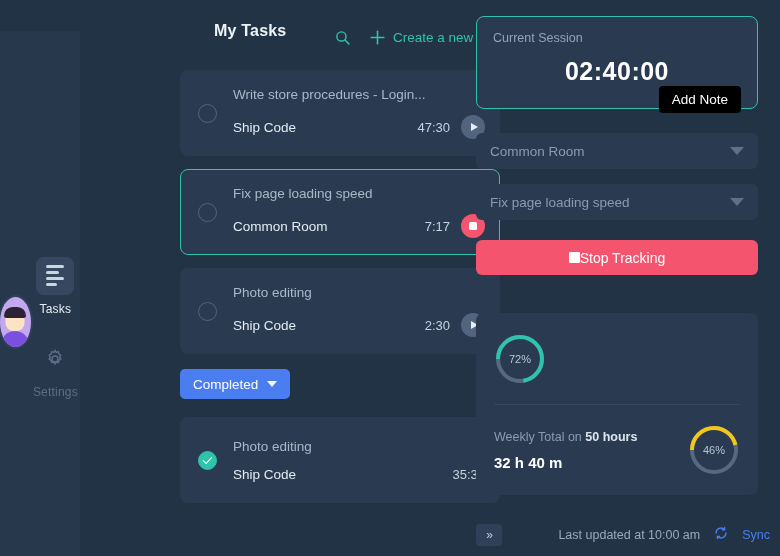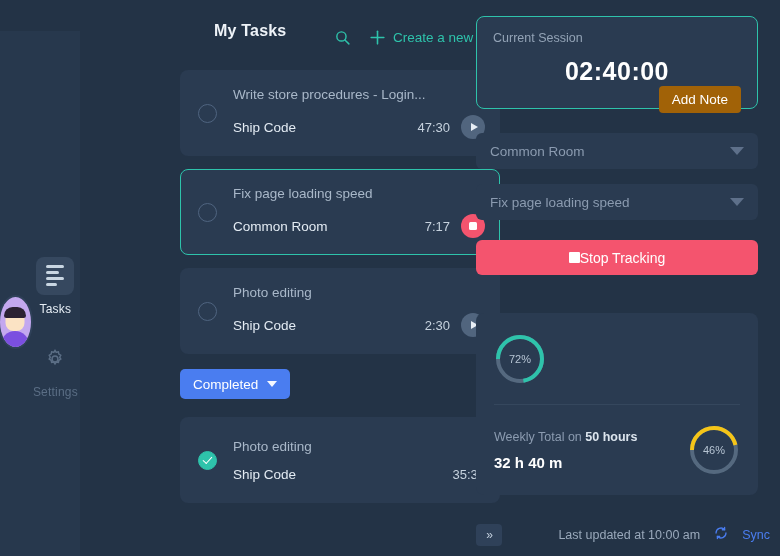--- a/index.html
+++ b/index.html
@@ -168,21 +168,21 @@
     background: #2a3b51;
     border: 1px solid #2ec3ab;
     border-radius: 8px;
     padding: 14px 16px;
   }
   .session-label { color: #93a3b6; font-size: 12.5px; }
   .session-row { display: flex; align-items: center; margin-top: 12px; flex-direction: column; }
   .session-time { color: #ffffff; font-size: 25px; font-weight: bold; letter-spacing: .5px; }
   .add-note-btn {
     margin-left: auto;
-    background: #a16207; color: #ffffff;
+    background: #000000; color: #ffffff;
     border: none; border-radius: 4px;
     font-size: 13.5px; font-family: inherit;
     padding: 0 13px; height: 27px;
     cursor: pointer;
   }
 
   .select-box {
     position: absolute; left: 8px;
     width: 282px; height: 36px;
     background: #2a3b51; border-radius: 6px;

